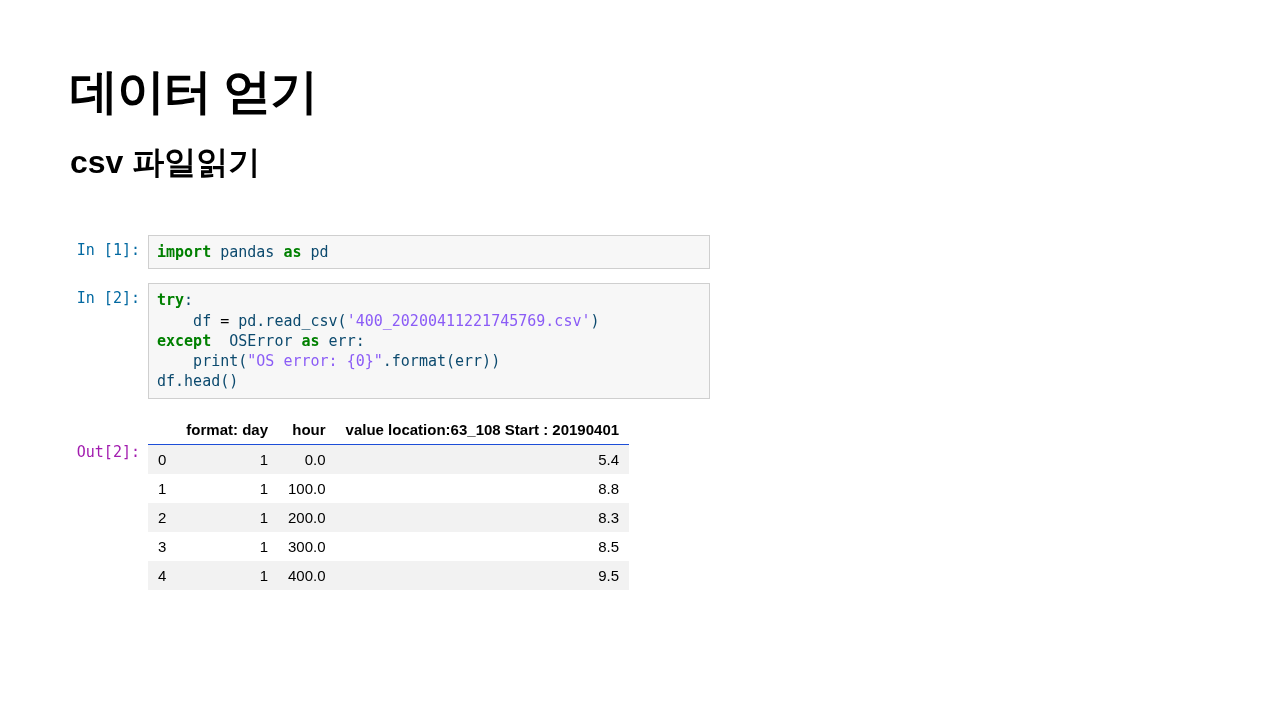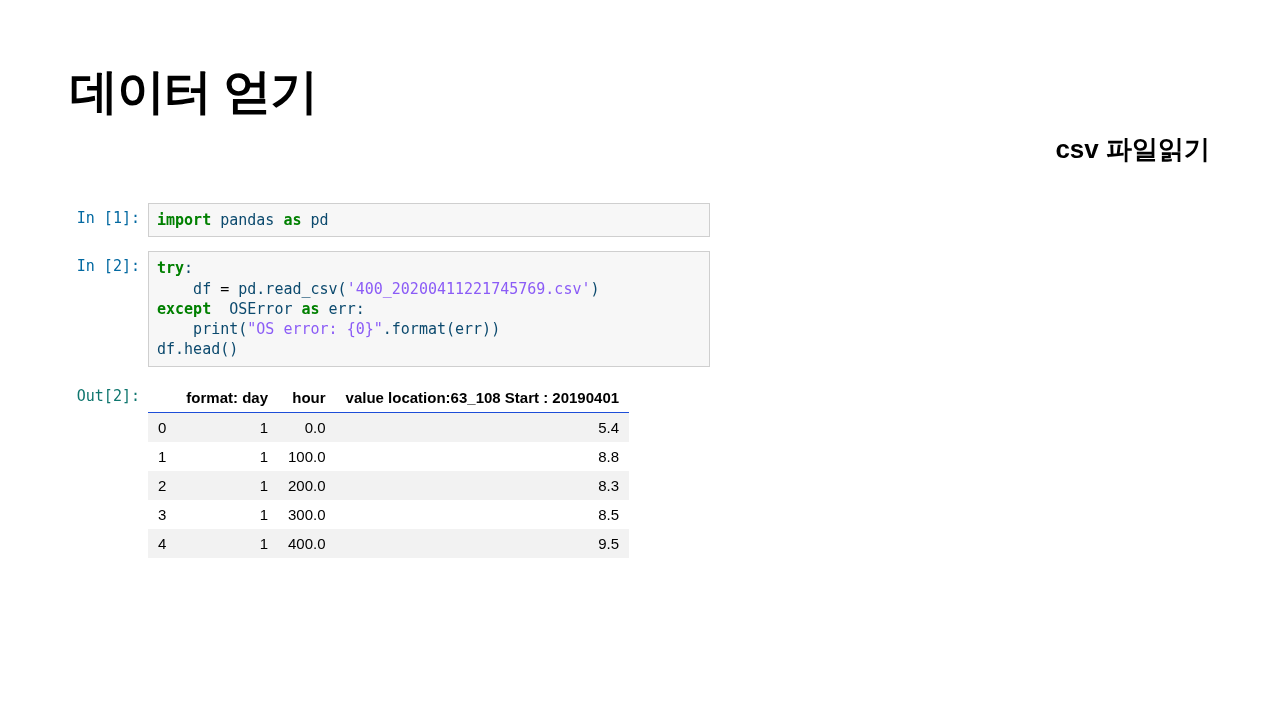--- a/index.html
+++ b/index.html
@@ -11,48 +11,47 @@
     background: #fff;
     font-family: -apple-system, BlinkMacSystemFont, "Segoe UI", Helvetica, Arial, sans-serif;
     color: #000;
   }
   .slide {
     padding: 60px 70px 0 70px;
   }
   .title {
     font-size: 48px;
     font-weight: 900;
-    margin: 0 0 8px 0;
+    margin: 0 0 17px 0;
     letter-spacing: -1px;
   }
   .subtitle {
-    font-size: 26px;
+    font-size: 32px;
     font-weight: 800;
-    margin: 0 0 36px 0;
-    text-align: right;
+    margin: 0 0 50px 0;
   }
   .nb-container {
     width: 640px;
   }
   .cell {
     display: flex;
     align-items: flex-start;
     margin-bottom: 14px;
   }
   .prompt {
     width: 78px;
     flex-shrink: 0;
     text-align: right;
     padding-right: 8px;
     font-family: "Menlo", "Consolas", monospace;
     font-size: 15px;
     padding-top: 6px;
   }
   .prompt.in { color: #0369a1; }
-  .prompt.out { color: #0f766e; }
+  .prompt.out { color: #a21caf; margin-top: 24px; }
   .code-box {
     flex: 1;
     border: 1px solid #cfcfcf;
     background: #f7f7f7;
     padding: 6px 8px;
     font-family: "Menlo", "Consolas", monospace;
     font-size: 15px;
     line-height: 1.35;
     white-space: pre;
   }

